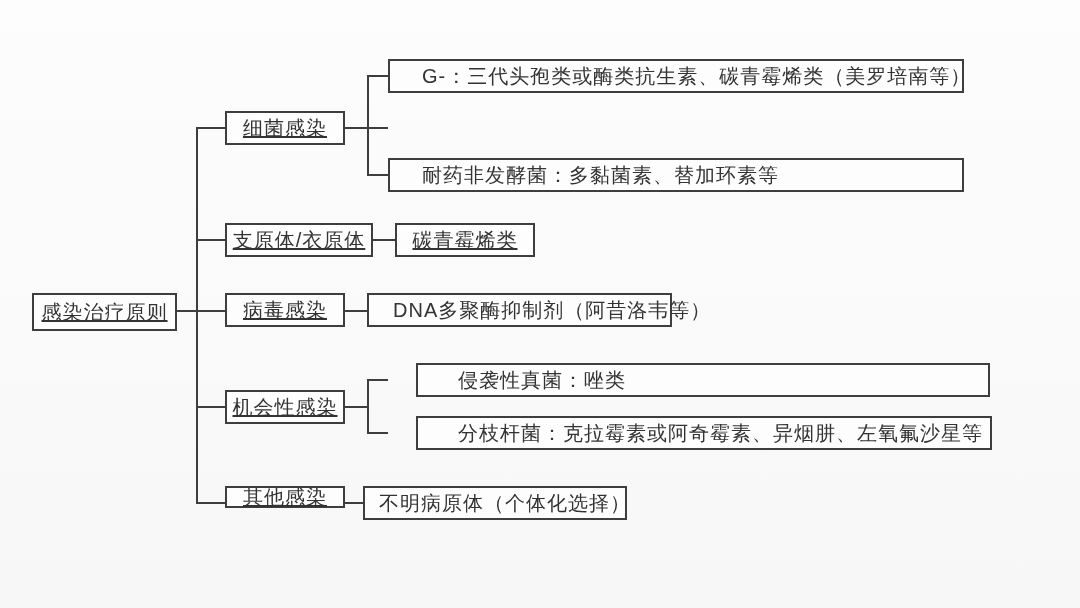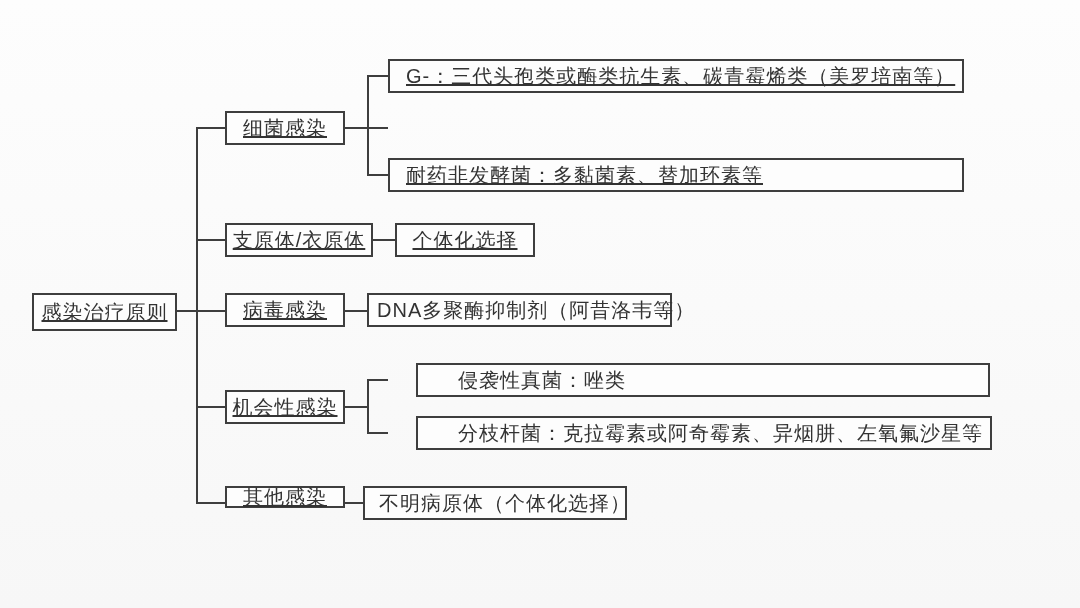--- a/index.html
+++ b/index.html
@@ -27,23 +27,23 @@
     box-sizing: border-box;
     border: 2px solid #3e3e3e;
     background: #fdfdfd;
     display: flex;
     align-items: center;
     font-size: 20px;
     letter-spacing: 1px;
     white-space: nowrap;
   }
   .box.center { justify-content: center; text-decoration: underline; }
-  .pad8  { padding-left: 8px; }
+  .pad8  { padding-left: 24px; }
   .pad14 { padding-left: 14px; }
-  .pad24 { padding-left: 16px; text-decoration: underline; }
+  .pad24 { padding-left: 32px; }
   .pad40 { padding-left: 40px; margin-left: 28px; }
 </style>
 </head>
 <body>
 
 <div class="canvas">
 
   <div class="line v" style="left:196px;top:127px;height:377px"></div>
   <div class="line h" style="left:177px;top:310px;width:48px"></div>
   <div class="line h" style="left:196px;top:127px;width:29px"></div>
@@ -75,21 +75,21 @@
 
   <div class="box center" style="left:225px;top:390px;width:120px;height:34px">机会性感染</div>
 
   <div class="box center" style="left:225px;top:486px;width:120px;height:22px">其他感染</div>
 
   <div class="box pad24" style="left:388px;top:59px;width:576px;height:34px">G-：三代头孢类或酶类抗生素、碳青霉烯类（美罗培南等）</div>
 
 
   <div class="box pad24" style="left:388px;top:158px;width:576px;height:34px">耐药非发酵菌：多黏菌素、替加环素等</div>
 
-  <div class="box center" style="left:395px;top:223px;width:140px;height:34px">个体化选择</div>
+  <div class="box center" style="left:395px;top:223px;width:140px;height:34px">碳青霉烯类</div>
 
   <div class="box pad8" style="left:367px;top:293px;width:305px;height:34px">DNA多聚酶抑制剂（阿昔洛韦等）</div>
 
   <div class="box pad40" style="left:388px;top:363px;width:574px;height:34px">侵袭性真菌：唑类</div>
 
   <div class="box pad40" style="left:388px;top:416px;width:576px;height:34px">分枝杆菌：克拉霉素或阿奇霉素、异烟肼、左氧氟沙星等</div>
 
   <div class="box pad14" style="left:363px;top:486px;width:264px;height:34px">不明病原体（个体化选择）</div>
 
 </div>

